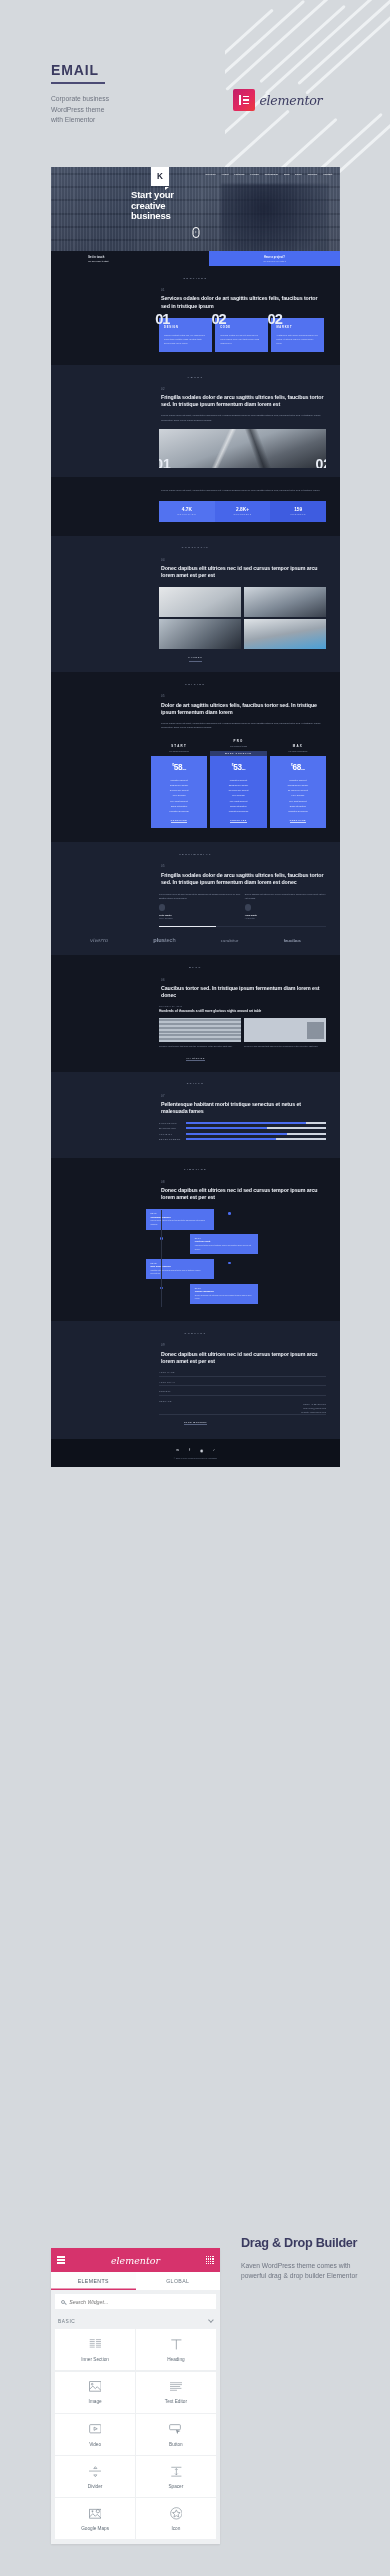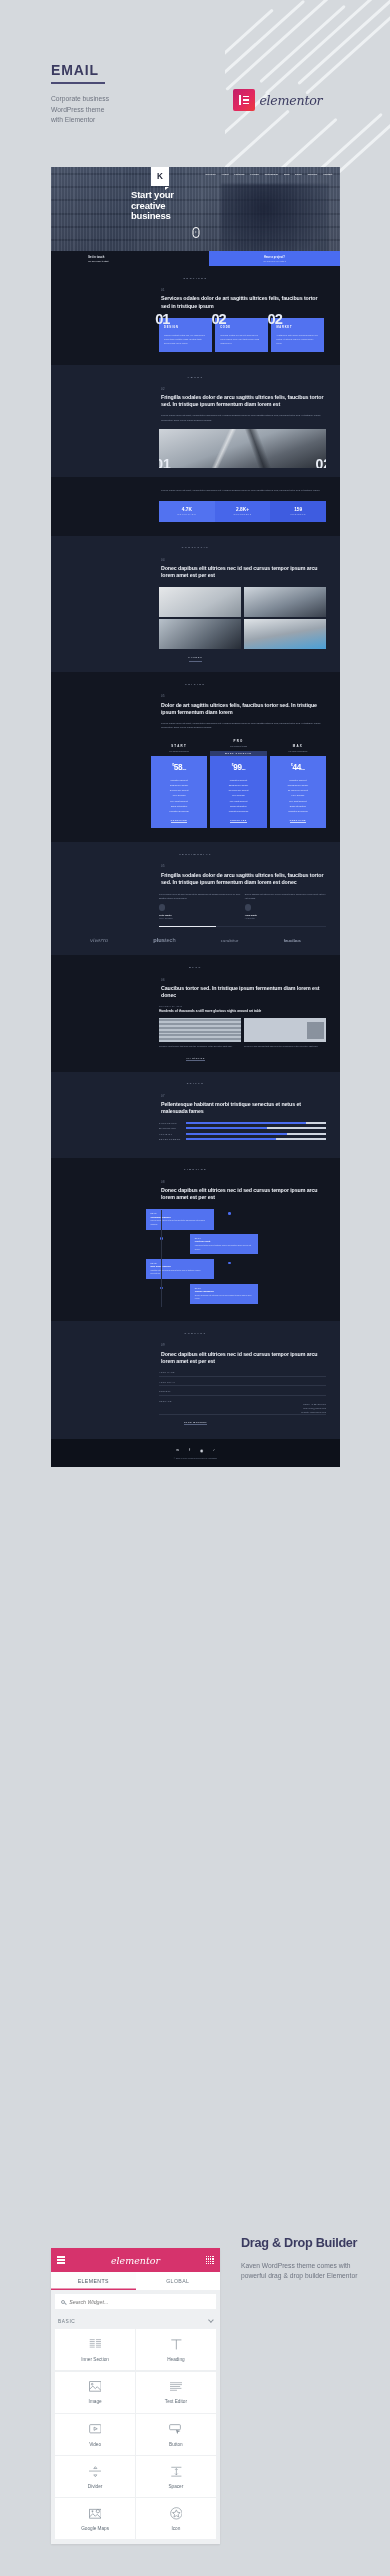--- a/index.html
+++ b/index.html
@@ -421,38 +421,38 @@
             <li>Unlimited Download</li>
           </ul>
           <div class="pbtn"><span>PURCHASE</span></div>
         </div>
       </div>
       <div class="price mid">
         <div class="pname">PRO</div>
         <div class="pfor">For growing teams</div>
         <div class="ribbon">MOST POPULAR</div>
         <div class="pbody">
-          <div class="amt"><sup>$</sup><b>99</b><sub>/mo</sub></div>
+          <div class="amt"><sup>$</sup><b>53</b><sub>/mo</sub></div>
           <ul>
             <li>Unlimited Support</li>
             <li>25GB Server Space</li>
             <li>10 Users per Project</li>
             <li>Free Domain</li>
             <li>Live Chat Support</li>
             <li>Email Integration</li>
             <li>Unlimited Download</li>
           </ul>
           <div class="pbtn"><span>PURCHASE</span></div>
         </div>
       </div>
       <div class="price">
         <div class="pname">MAX</div>
         <div class="pfor">For large companies</div>
         <div class="pbody">
-          <div class="amt"><sup>$</sup><b>44</b><sub>/mo</sub></div>
+          <div class="amt"><sup>$</sup><b>68</b><sub>/mo</sub></div>
           <ul>
             <li>Unlimited Support</li>
             <li>100GB Server Space</li>
             <li>50 Users per Project</li>
             <li>Free Domain</li>
             <li>Live Chat Support</li>
             <li>Email Integration</li>
             <li>Unlimited Download</li>
           </ul>
           <div class="pbtn"><span>PURCHASE</span></div>

